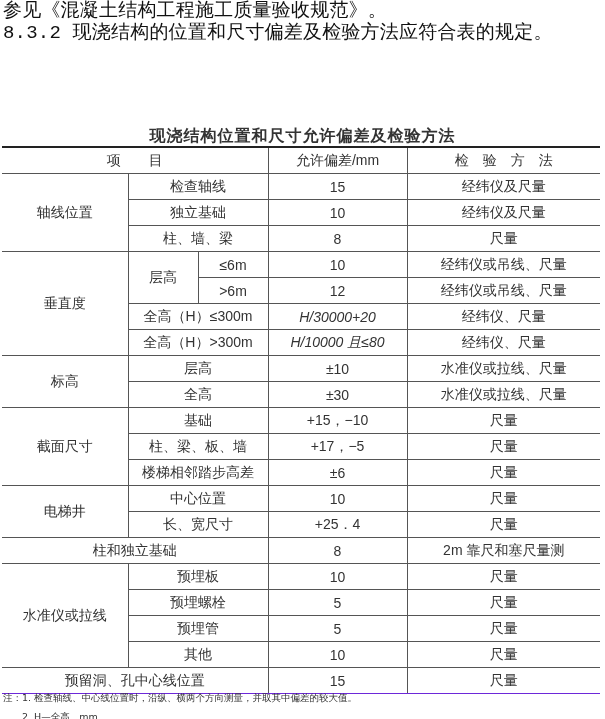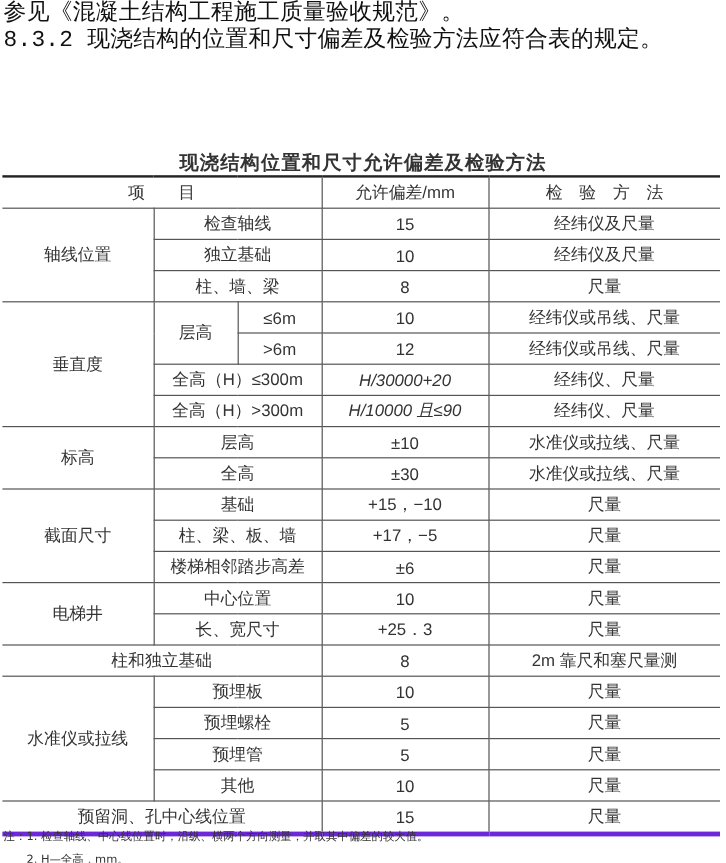--- a/index.html
+++ b/index.html
@@ -3,21 +3,21 @@
 <meta charset="utf-8">
 <style>
   html, body { margin: 0; padding: 0; background: #ffffff; }
   body { width: 605px; height: 719px; position: relative; overflow: hidden; color: #000; }
   .intro { position: absolute; left: 3px; top: 0; width: 600px; font-family: Liberation Mono, monospace; font-size: 19px; line-height: 22px; color: #111; letter-spacing: 0.2px; }
   .intro p { margin: 0; }
   .table-title { position: absolute; left: 0; width: 605px; top: 126px; text-align: center; font-family: "DejaVu Sans", sans-serif; font-weight: bold; font-size: 16px; color: #333; letter-spacing: 1px; }
   .spec { position: absolute; left: 2px; top: 146px; width: 598px; border-collapse: collapse; font-family: Liberation Sans, sans-serif; font-size: 14px; color: #333; table-layout: fixed; }
   .spec td, .spec th { border: 1px solid #555; text-align: center; vertical-align: middle; height: 25px; padding: 0; font-weight: normal; }
   .spec tr:first-child th { border-top: 2px solid #222; }
-  .spec tr:last-child td { border-bottom: 4px solid #6d28d9; }
+  .spec tr:last-child td { border-bottom: 1px solid #6d28d9; }
   .spec td:first-child, .spec th:first-child { border-left: none; }
   .spec td:last-child, .spec th:last-child { border-right: none; }
   .spec .thick-top td { border-top: 1.5px solid #333; }
   .notes { position: absolute; left: 3px; top: 688px; font-family: "DejaVu Sans", sans-serif; font-size: 9.5px; color: #333; line-height: 19px; }
   .notes p { margin: 0; }
   .notes .indent { padding-left: 19px; }
 </style>
 </head>
 <body>
 
@@ -72,21 +72,21 @@
     <td>12</td>
     <td>经纬仪或吊线、尺量</td>
   </tr>
   <tr>
     <td colspan="2">全高（H）≤300m</td>
     <td style="font-style:italic">H/30000+20</td>
     <td>经纬仪、尺量</td>
   </tr>
   <tr>
     <td colspan="2">全高（H）&gt;300m</td>
-    <td style="font-style:italic">H/10000 且≤90</td>
+    <td style="font-style:italic">H/10000 且≤80</td>
     <td>经纬仪、尺量</td>
   </tr>
 
   <tr>
     <td rowspan="2">标高</td>
     <td colspan="2">层高</td>
     <td>±10</td>
     <td>水准仪或拉线、尺量</td>
   </tr>
   <tr>
@@ -113,21 +113,21 @@
   </tr>
 
   <tr class="thick-top">
     <td rowspan="2">电梯井</td>
     <td colspan="2">中心位置</td>
     <td>10</td>
     <td>尺量</td>
   </tr>
   <tr>
     <td colspan="2">长、宽尺寸</td>
-    <td>+25．3</td>
+    <td>+25．4</td>
     <td>尺量</td>
   </tr>
 
   <tr>
     <td colspan="3">柱和独立基础</td>
     <td>8</td>
     <td>2m 靠尺和塞尺量测</td>
   </tr>
 
   <tr>

